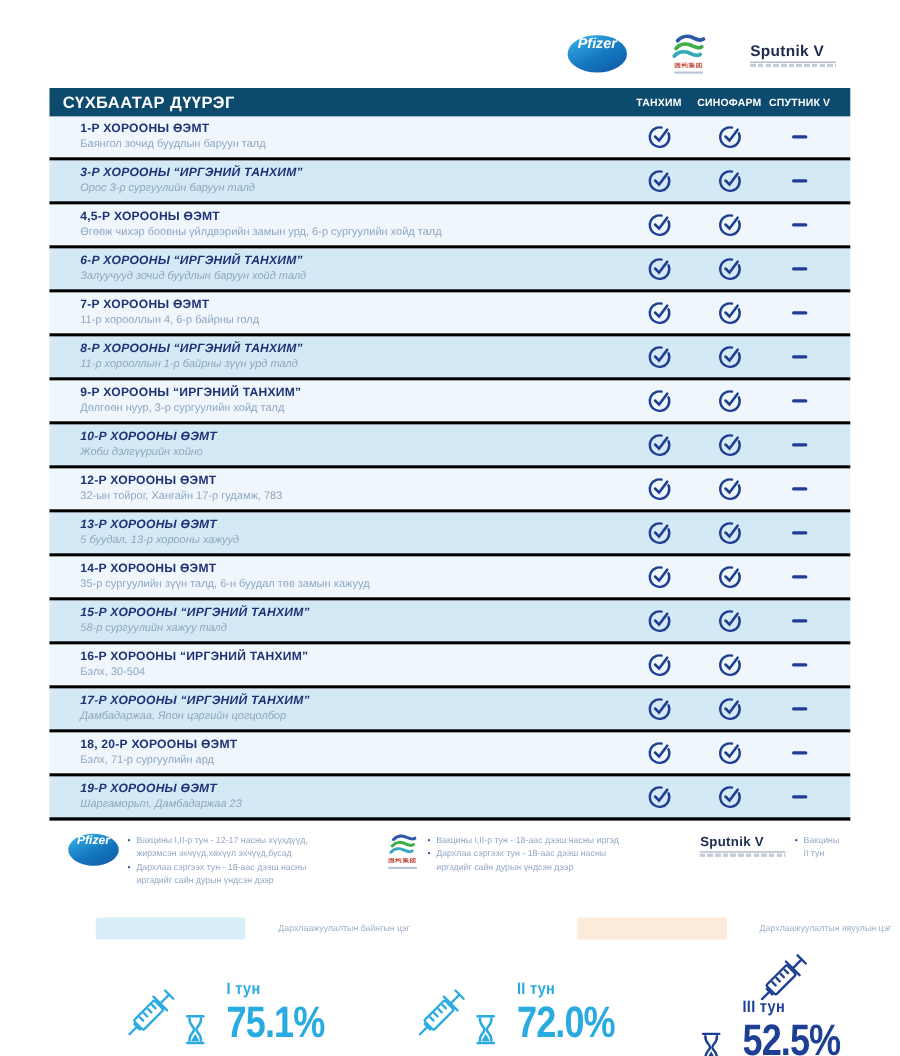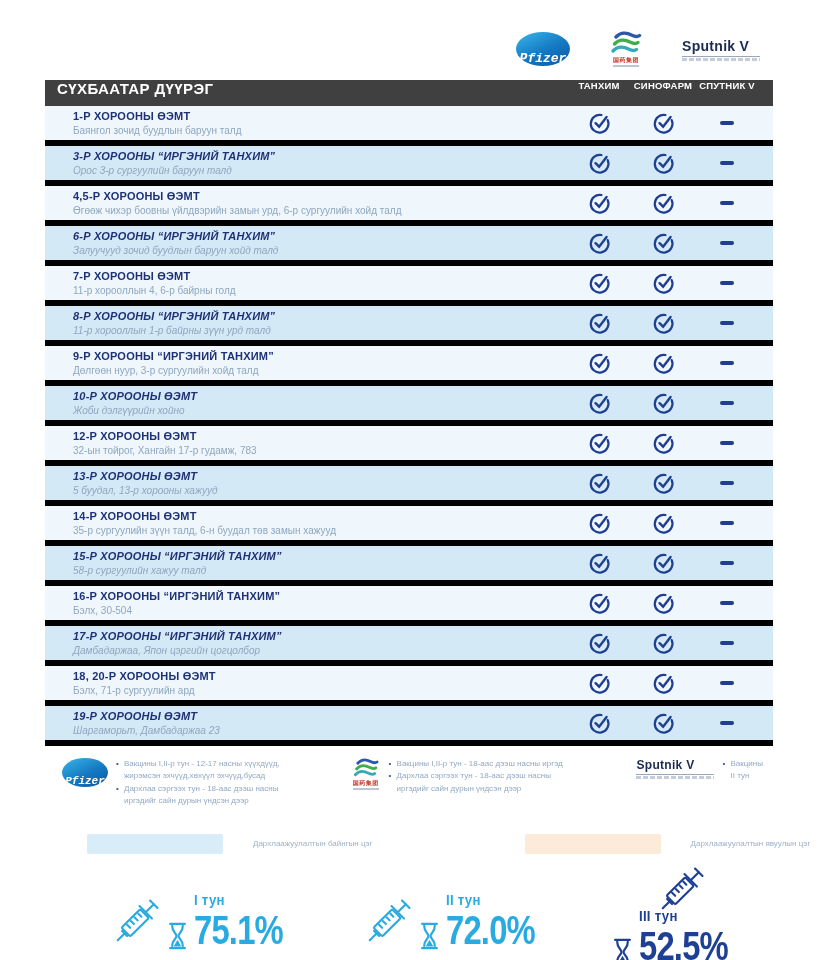--- a/index.html
+++ b/index.html
@@ -2,38 +2,38 @@
 <html><head>
 <meta charset="utf-8">
 <style>
   * { margin:0; padding:0; box-sizing:border-box; }
   body { width:818px; height:960px; background:#ffffff; font-family:"Liberation Sans", sans-serif; overflow:hidden; }
   .page { width:818px; height:960px; position:relative; }
 
   
   .logos-row { display:flex; justify-content:flex-end; align-items:center; gap:34px; padding:26px 58px 0 0; height:72px; }
   .pfizer-oval { width:54px; height:34px; border-radius:50%; background:linear-gradient(155deg,#3ab6ea 0%,#1478c0 55%,#0d57a0 100%);
-    display:flex; align-items:flex-end; justify-content:center; color:#fff; font-style:italic; font-weight:bold; font-size:13px;font-family:Liberation Mono, monospace; }
+    display:flex; align-items:flex-start; justify-content:center; color:#fff; font-style:italic; font-weight:bold; font-size:13px; }
   .sino-logo { display:flex; flex-direction:column; align-items:center; width:44px; }
   .sino-cn { font-size:6px; color:#c0392b; font-weight:bold; line-height:1.1; letter-spacing:0.5px; white-space:nowrap; overflow:hidden; max-width:44px; }
   .sino-sub { width:26px; height:2px; background:#b9c6d4; margin-top:1px; }
   .sputnik-logo { display:flex; flex-direction:column; align-items:flex-start; }
   .sputnik-word { font-weight:bold; font-size:14px; color:#1b2a4f; letter-spacing:0.3px; }
   .sputnik-line { width:78px; height:1px; background:#9aa7b6; margin-top:2px; }
   .sputnik-line2 { width:78px; height:3px; margin-top:1px; background:repeating-linear-gradient(90deg,#c3ccd8 0 5px,#fff 5px 7px); }
 
   
-  .header-bar { margin:8px 45px 0 45px; height:26px; background:#404040; display:flex; align-items:flex-start; }
+  .header-bar { margin:8px 45px 0 45px; height:26px; background:#0c4a6e; display:flex; align-items:center; }
   .district { flex:1; color:#fff; font-weight:bold; font-size:15px; letter-spacing:0.4px; padding-left:12px; }
   .hcols { display:flex; padding-right:14px; }
   .hcol { width:64px; text-align:center; color:#fff; font-weight:bold; font-size:9.5px; letter-spacing:0.2px; }
 
   
   .tbl { margin:0 45px; }
-  .row { display:flex; align-items:center; height:40px; border-bottom:6px solid #000000; padding-right:14px; }
+  .row { display:flex; align-items:center; height:40px; border-bottom:3px solid #000000; padding-right:14px; }
   .row-light { background:#eff7fc; }
   .row-blue { background:#d4e9f6;font-style:italic; }
   .row-text { flex:1; padding-left:28px; }
   .row-title { font-size:11px; font-weight:bold; color:#1e3176; line-height:15px; letter-spacing:0.2px; }
   .row-addr { font-size:10px; color:#8fa6bf; line-height:14px; }
   .cell { width:64px; display:flex; align-items:center; justify-content:center; }
   .dash { width:14px; height:3.5px; background:#1d3e92; border-radius:2px; }
 
   
   .fnotes { display:flex; align-items:flex-start; margin:12px 55px 0 62px; gap:14px; }
@@ -51,21 +51,21 @@
   
   .legend-row { display:flex; align-items:center; margin:26px 0 0 87px; gap:30px; }
   .swatch { width:136px; height:20px; border-radius:2px; }
   .legend-label { font-size:8px; color:#9db1c7; }
   .legend-gap { width:92px; }
 
   
   .stats-row { display:flex; align-items:center; margin:22px 0 0 108px; gap:58px; }
   .stat { display:flex; align-items:center; gap:6px; }
   .syr { transform:rotate(-45deg); width:58px; height:26px; flex:none; margin-right:-4px; }
-  .stat-right { display:flex; align-items:flex-end; gap:7px; }
+  .stat-right { display:flex; align-items:flex-end; gap:19px; }
   .stat-col { display:flex; flex-direction:column; line-height:1; }
   .stat-label { font-weight:bold; font-size:15px; letter-spacing:0.3px; margin-bottom:3px; display:inline-block; transform:scaleX(0.88); transform-origin:left bottom; }
   .stat-value { font-weight:bold; font-size:40px; letter-spacing:-1px; display:inline-block; transform:scaleX(0.82); transform-origin:left bottom; }
   svg { display:block; }
 </style>
 </head>
 <body>
 
 <div class="page">
 

